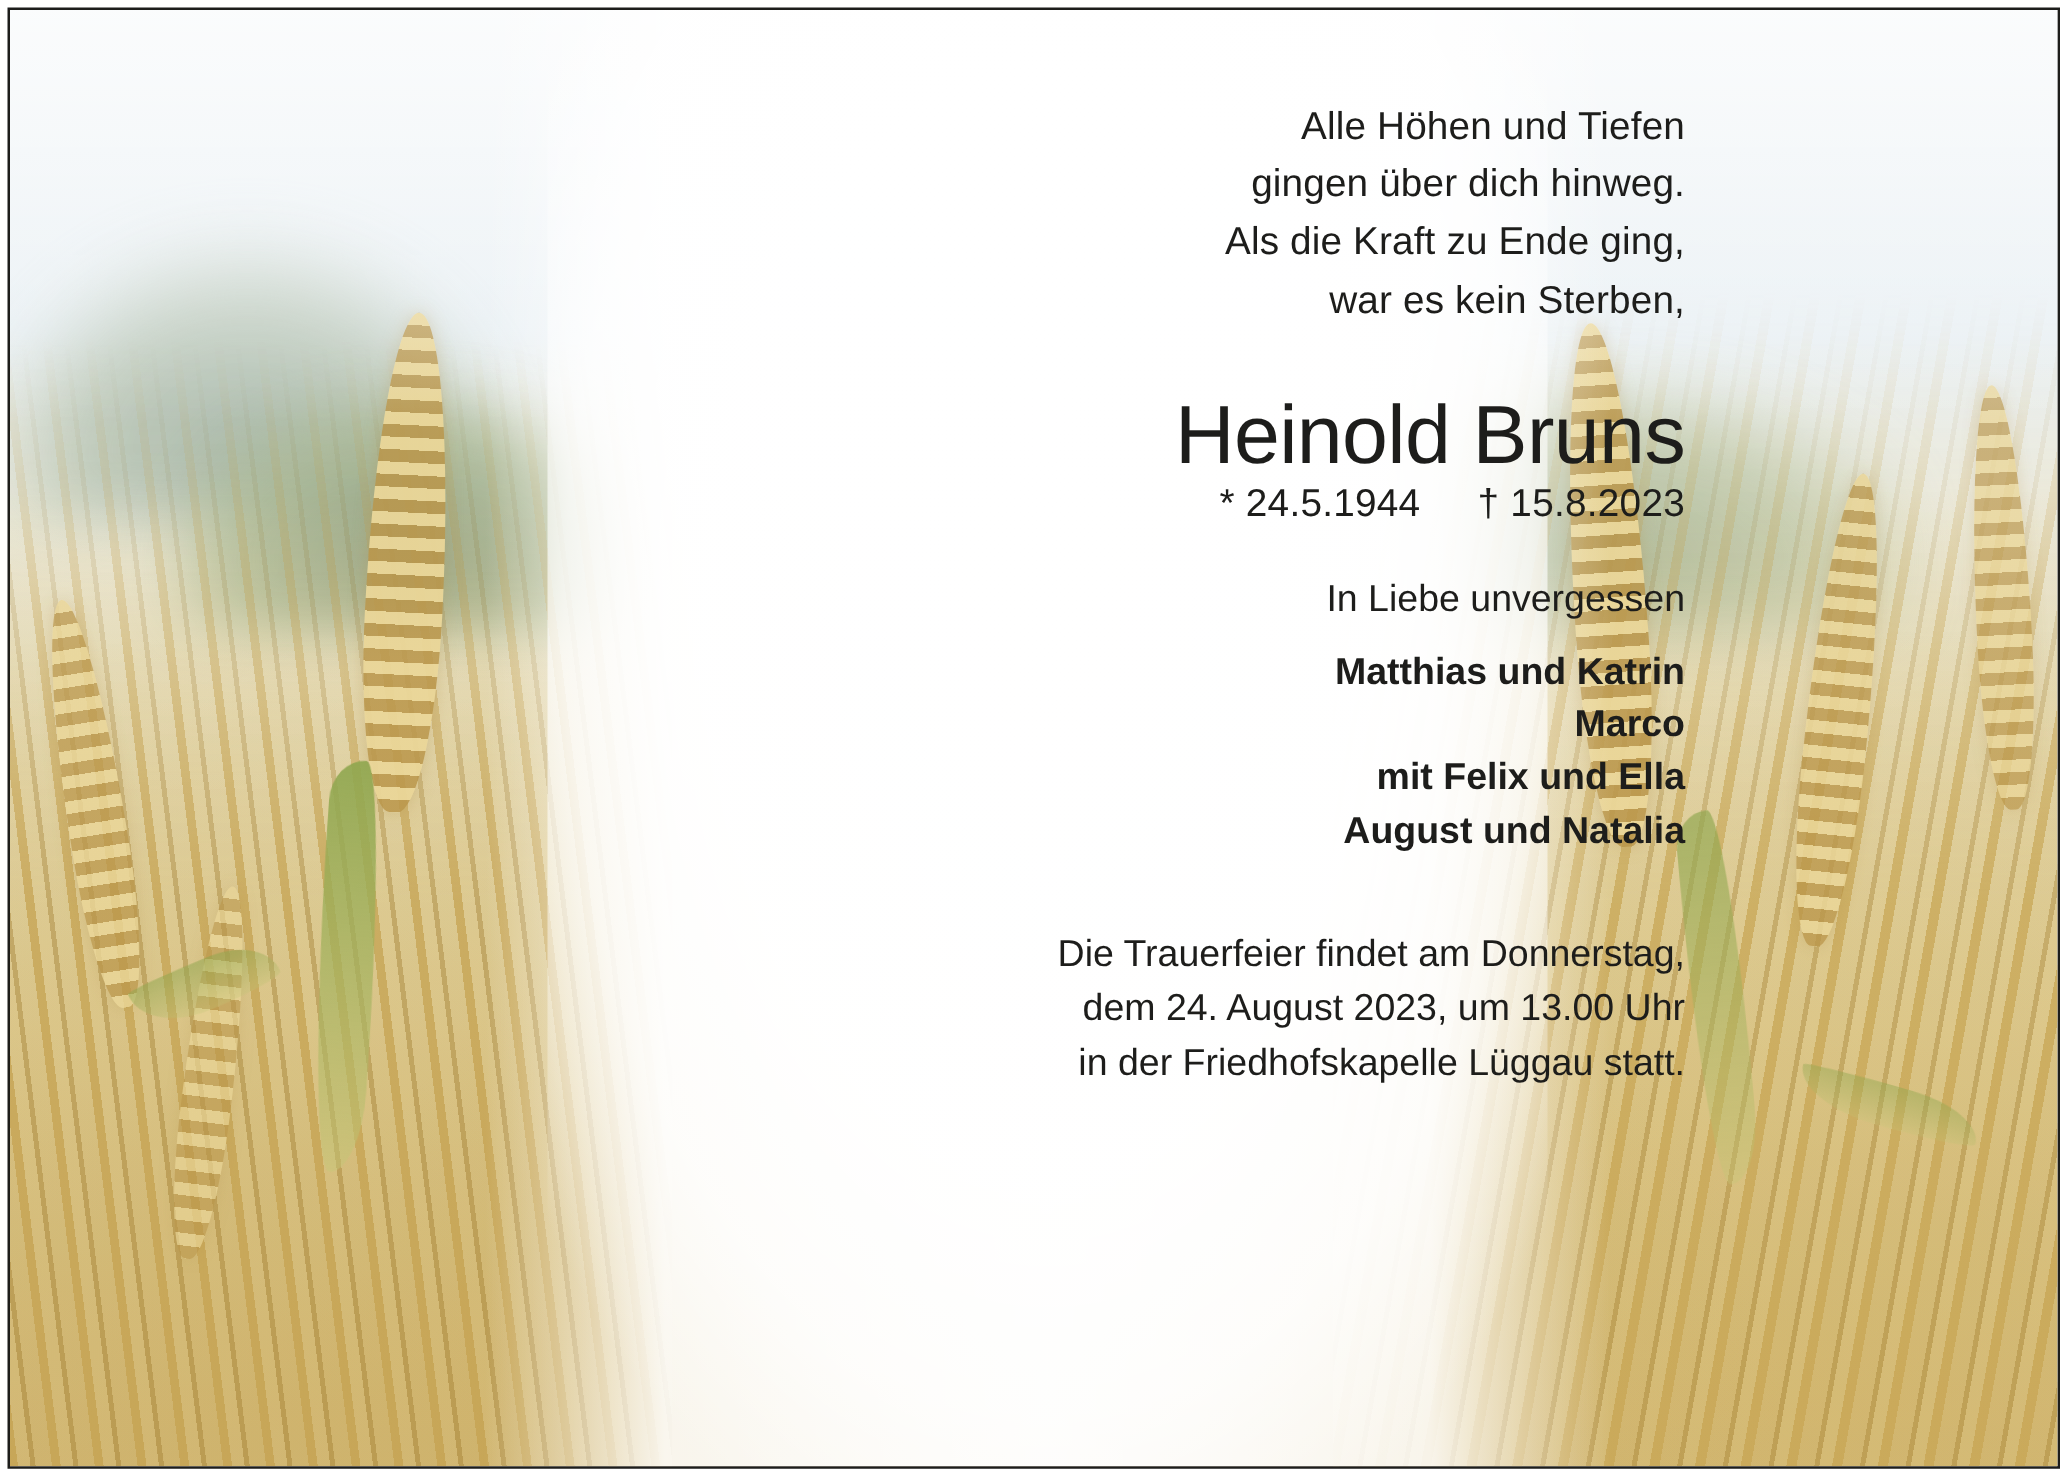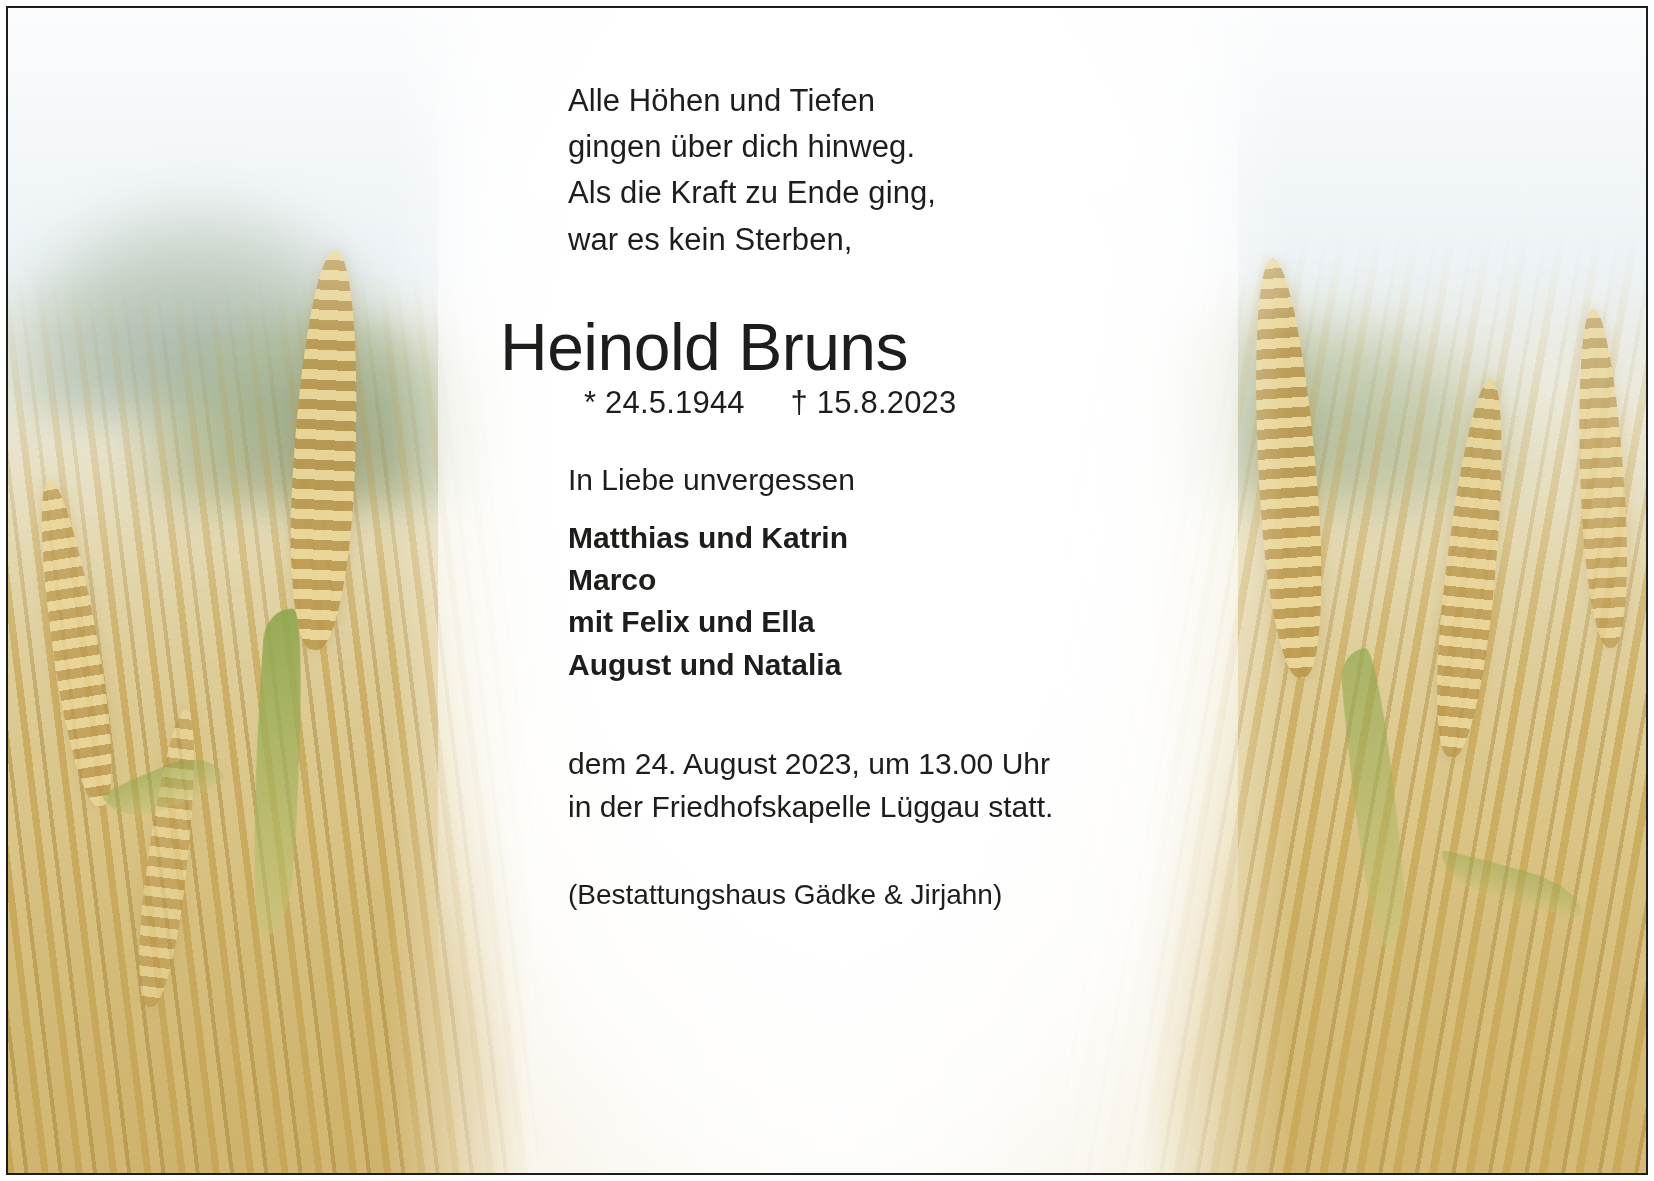--- a/index.html
+++ b/index.html
@@ -23,20 +23,21 @@
   
   .frame {
     position: absolute;
     left: 6px;
     top: 6px;
     right: 6px;
     bottom: 6px;
     border: 2px solid #1d1d1b;
     box-sizing: border-box;
     overflow: hidden;
+    text-align: right;
   }
 
   
   .photo {
     position: absolute;
     inset: 0;
     overflow: hidden;
     background:
       linear-gradient(to bottom,
         #eef3f6 0%,
@@ -288,21 +289,21 @@
       <div class="dedication">In Liebe unvergessen</div>
 
       <div class="family">
         <span class="line">Matthias und Katrin</span>
         <span class="line">Marco</span>
         <span class="line">mit Felix und Ella</span>
         <span class="line">August und Natalia</span>
       </div>
 
       <div class="ceremony">
+        <span class="line">Die Trauerfeier findet am Donnerstag,</span>
         <span class="line">dem 24. August 2023, um 13.00 Uhr</span>
         <span class="line">in der Friedhofskapelle Lüggau statt.</span>
       </div>
 
-      <div class="funeral-home">(Bestattungshaus Gädke &amp; Jirjahn)</div>
 
     </div>
   </div>
 </div>
 
 </body></html>

